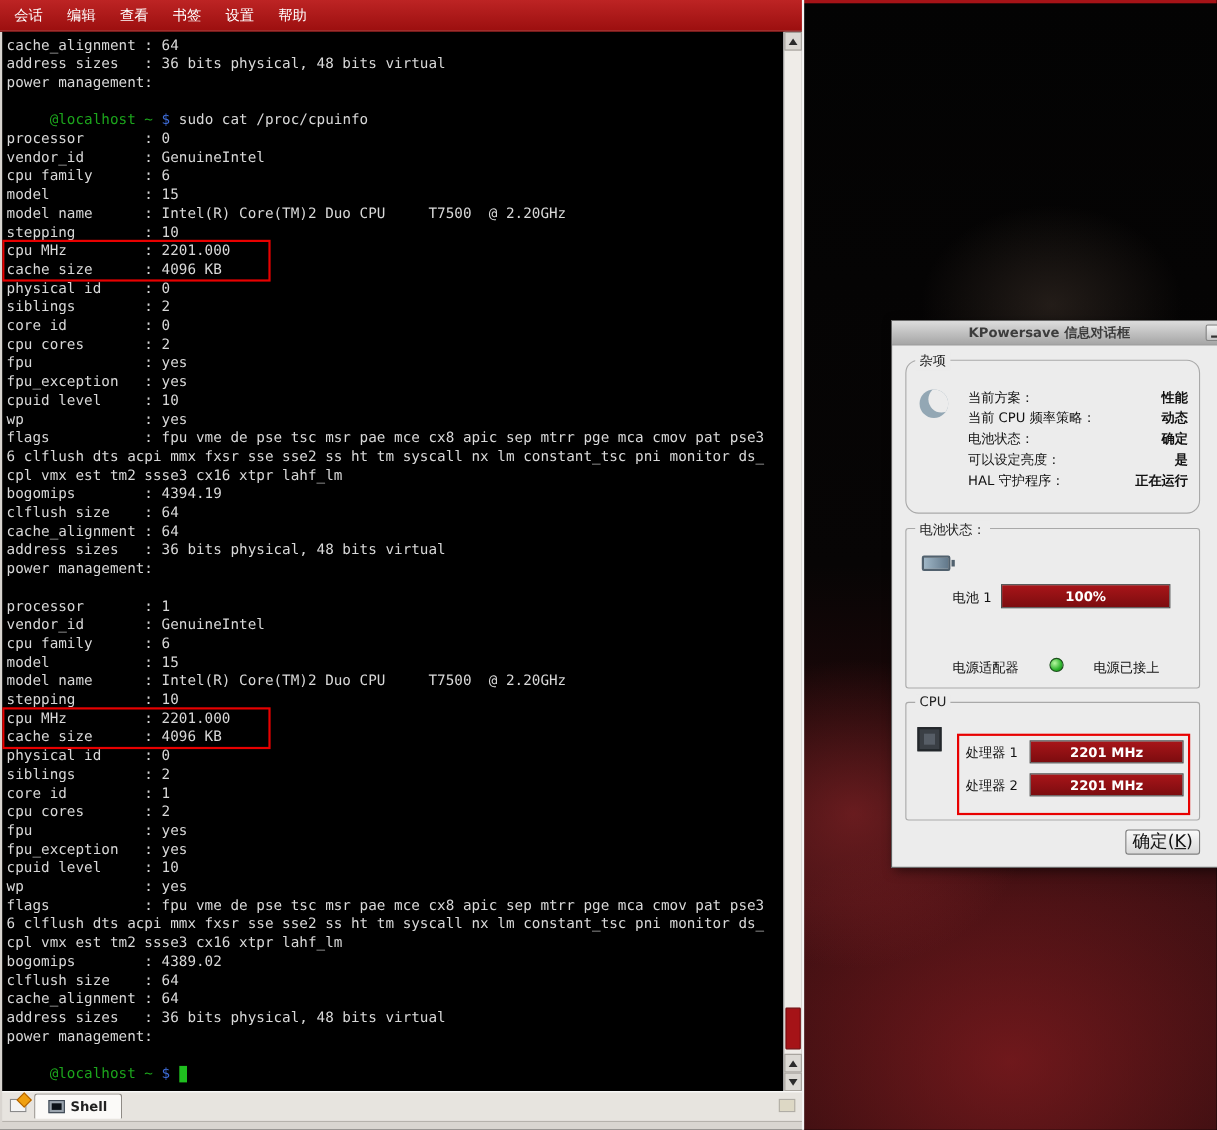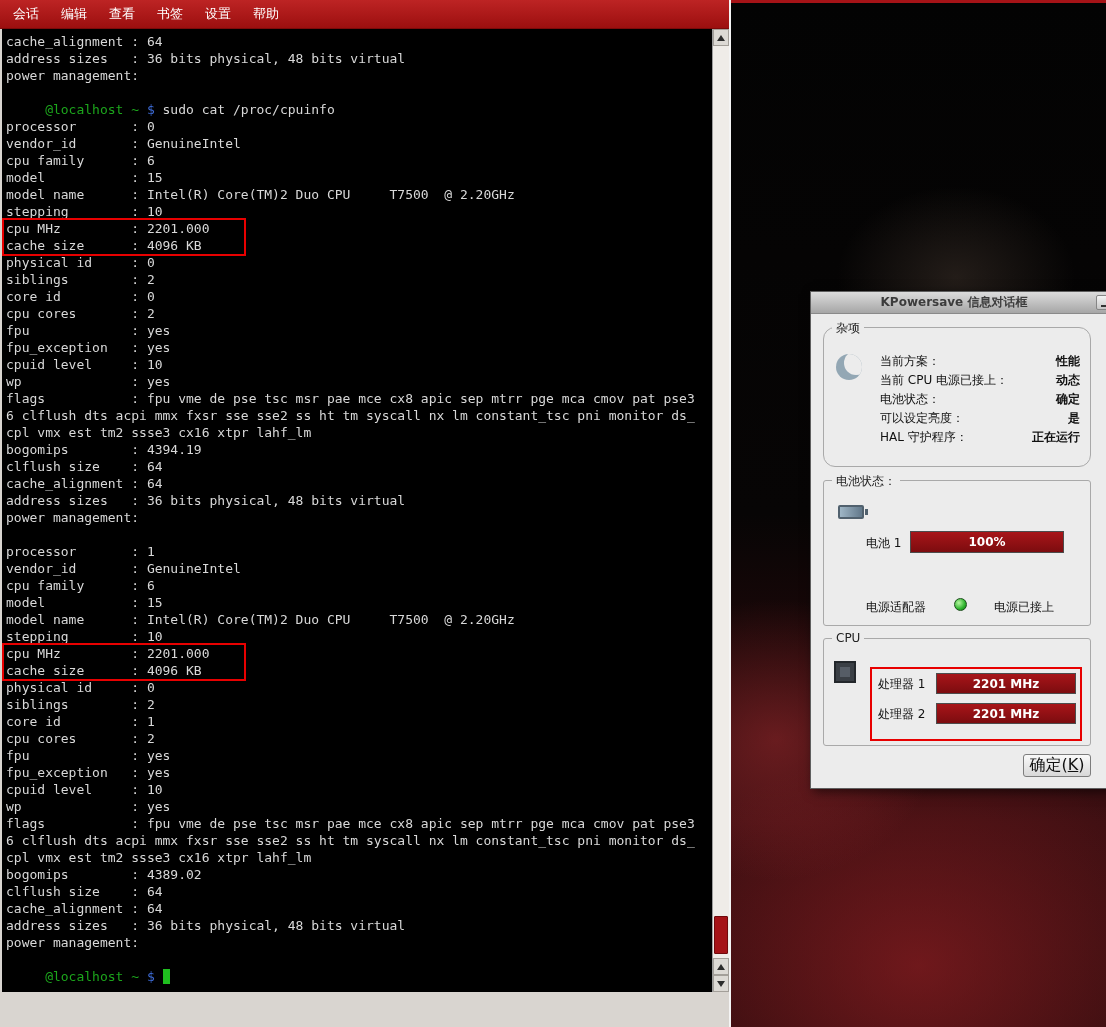--- a/index.html
+++ b/index.html
@@ -164,20 +164,33 @@
         </div>
         <div class="sb-btn">
           <span class="arr up"></span>
         </div>
         <div class="sb-btn">
           <span class="arr down"></span>
         </div>
       </div>
     </div>
 
+    <div class="tabbar">
+      <span class="tb-btn">
+        <span class="newtab-icon"></span>
+      </span>
+      <span class="tab">
+        <span class="term-icon"></span>
+        <span class="tab-label">Shell</span>
+      </span>
+      <span class="tb-spacer"></span>
+      <span class="tb-btn">
+        <span class="detach-icon"></span>
+      </span>
+    </div>
   </div>
 
   <div class="dialog">
     <div class="titlebar">
       <span class="title">KPowersave 信息对话框</span>
       <span class="tbtn">
           <span class="glyph-min"></span>
         </span>
       <span class="tbtn">
           <span class="glyph-max"></span>
@@ -189,21 +202,21 @@
 
     <div class="group g-misc">
       <span class="gtitle">杂项</span>
       <div class="misc-icon"></div>
       <div class="misc-rows" id="misc-rows">
           <div class="mrow">
             <span class="mlabel">当前方案：</span>
             <span class="mvalue">性能</span>
           </div>
           <div class="mrow">
-            <span class="mlabel">当前 CPU 电源已接上：</span>
+            <span class="mlabel">当前 CPU 频率策略：</span>
             <span class="mvalue">动态</span>
           </div>
           <div class="mrow">
             <span class="mlabel">电池状态：</span>
             <span class="mvalue">确定</span>
           </div>
           <div class="mrow">
             <span class="mlabel">可以设定亮度：</span>
             <span class="mvalue">是</span>
           </div>

